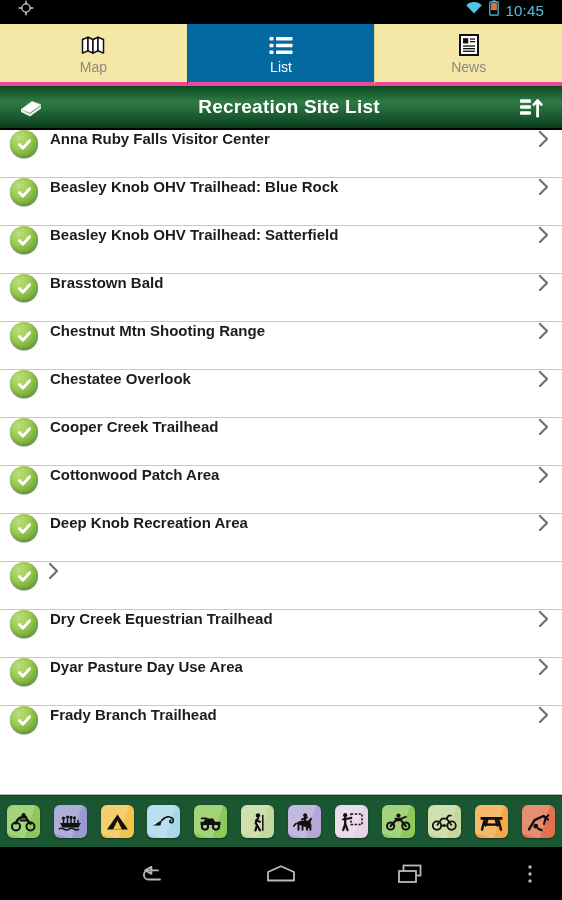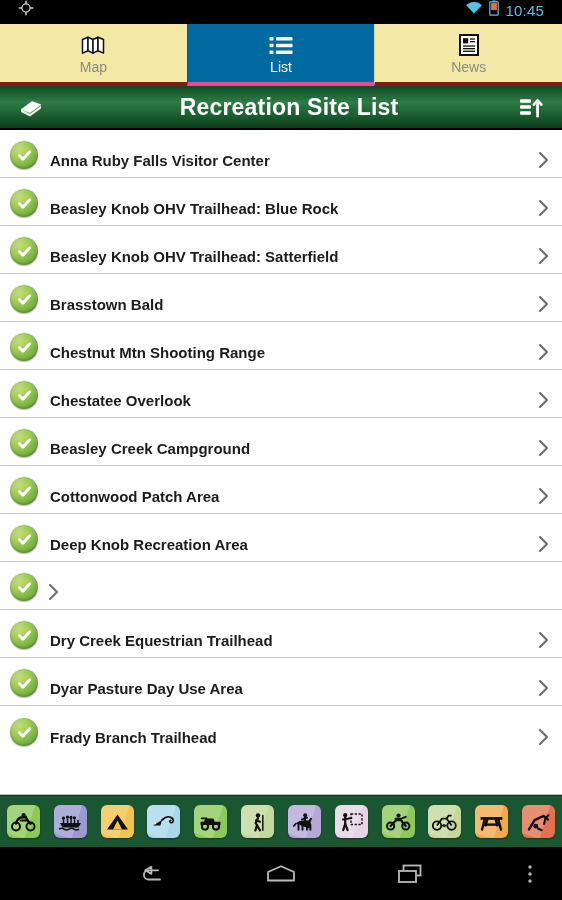--- a/index.html
+++ b/index.html
@@ -52,21 +52,21 @@
   }
   .tab {
     flex: 1 1 0;
     position: relative;
     display: flex;
     flex-direction: column;
     align-items: center;
     justify-content: center;
     gap: 4px;
     background: #f4e8a6;
-    border-bottom: 4px solid #7f1d1d;
+    border-bottom: 4px solid #ec4899;
     padding-top: 2px;
   }
   .tab + .tab { border-left: 1px solid #dcd08e; }
   .tab.active {
     background: #0369a1;
     border-bottom: 4px solid #ec4899;
     border-left-color: #0d6b2b;
   }
   .tab .tab-label {
     font-size: 14px;
@@ -84,21 +84,21 @@
     background: linear-gradient(to bottom, #0b4a24 0%, #2f7a45 38%, #17562c 78%, #0a3a1c 100%);
     border-bottom: 2px solid #000000;
     padding: 0 10px;
     position: relative;
   }
   .actionbar .title {
     position: absolute;
     left: 16px; right: 0;
     text-align: center;
     color: #ffffff;
-    font-size: 23px;
+    font-size: 19px;
     font-weight: bold;
     letter-spacing: 0.2px;
     pointer-events: none;
   }
   .ab-btn {
     width: 42px; height: 42px;
     display: flex; align-items: center; justify-content: center;
     position: relative; z-index: 2;
   }
   .ab-btn.right { margin-left: auto; }
@@ -106,22 +106,22 @@
   
   .listwrap {
     flex: 1 1 auto;
     overflow: hidden;
     background: #ffffff;
     border-bottom: 1px solid #b9b9b9;
   }
   .row {
     height: 48px;
     display: flex;
-    align-items: flex-end;
-    padding: 0 12px 8px 10px;
+    align-items: flex-start;
+    padding: 0 12px 0 10px;
     border-bottom: 1px solid #c8c8c8;
     background: #ffffff;
   }
   .row:last-child { border-bottom: none; }
   .check {
     width: 28px; height: 28px;
     flex: 0 0 28px;
     border-radius: 50%;
     background: radial-gradient(circle at 33% 28%, #c3dd7f 0%, #9ccb52 38%, #5e9b38 88%, #4c8530 100%);
     box-shadow: inset 0 -1px 2px rgba(0,0,0,0.25), 0 1px 1px rgba(0,0,0,0.25);
@@ -371,21 +371,21 @@
             <path d="M2 2l7 7-7 7" fill="none" stroke="#6f6f6f" stroke-width="2.2" stroke-linecap="round" stroke-linejoin="round"></path>
           </svg>
         </span>
       </div>
       <div class="row">
         <span class="check">
           <svg width="17" height="17" viewBox="0 0 17 17">
             <path d="M3.4 8.6 7 12.1l6.6-7.4" fill="none" stroke="#ffffff" stroke-width="2.9" stroke-linecap="round" stroke-linejoin="round"></path>
           </svg>
         </span>
-        <span class="row-label">Beasley Creek Campground</span>
+        <span class="row-label">Cooper Creek Trailhead</span>
         <span class="chev">
           <svg width="11" height="18" viewBox="0 0 11 18">
             <path d="M2 2l7 7-7 7" fill="none" stroke="#6f6f6f" stroke-width="2.2" stroke-linecap="round" stroke-linejoin="round"></path>
           </svg>
         </span>
       </div>
       <div class="row">
         <span class="check">
           <svg width="17" height="17" viewBox="0 0 17 17">
             <path d="M3.4 8.6 7 12.1l6.6-7.4" fill="none" stroke="#ffffff" stroke-width="2.9" stroke-linecap="round" stroke-linejoin="round"></path>

